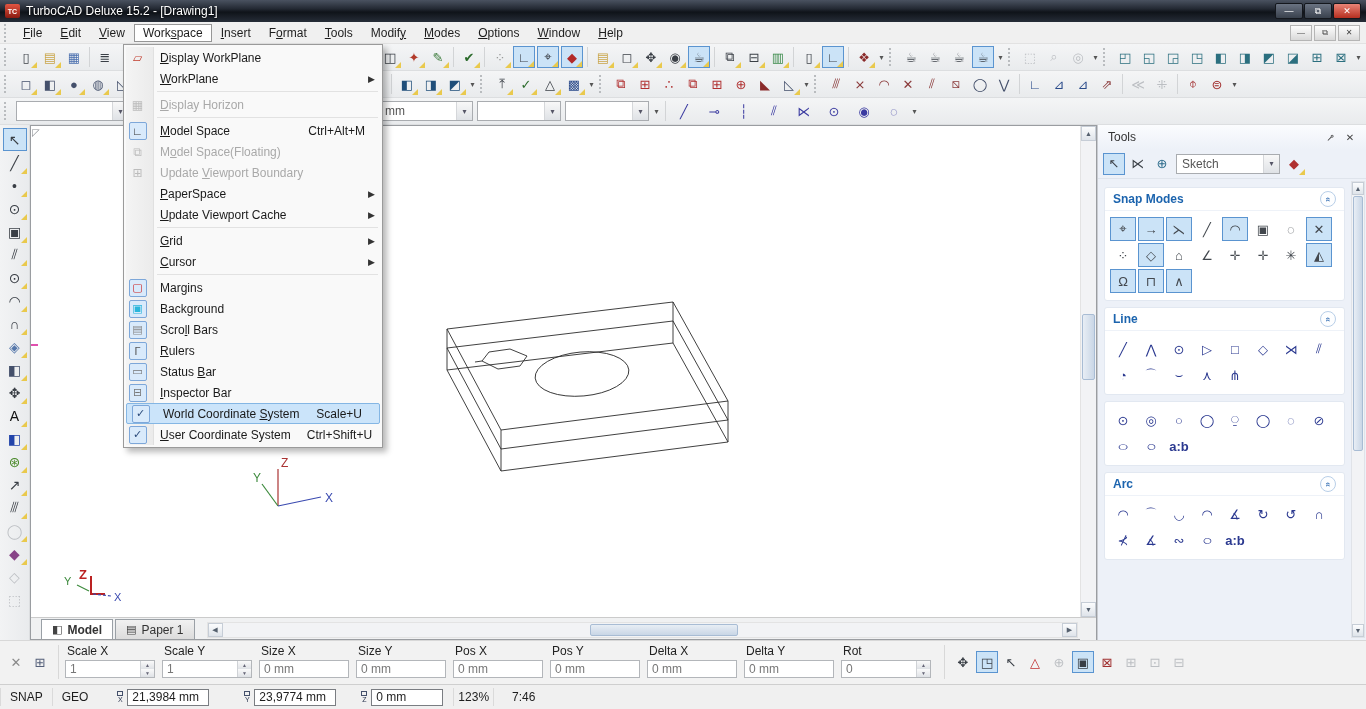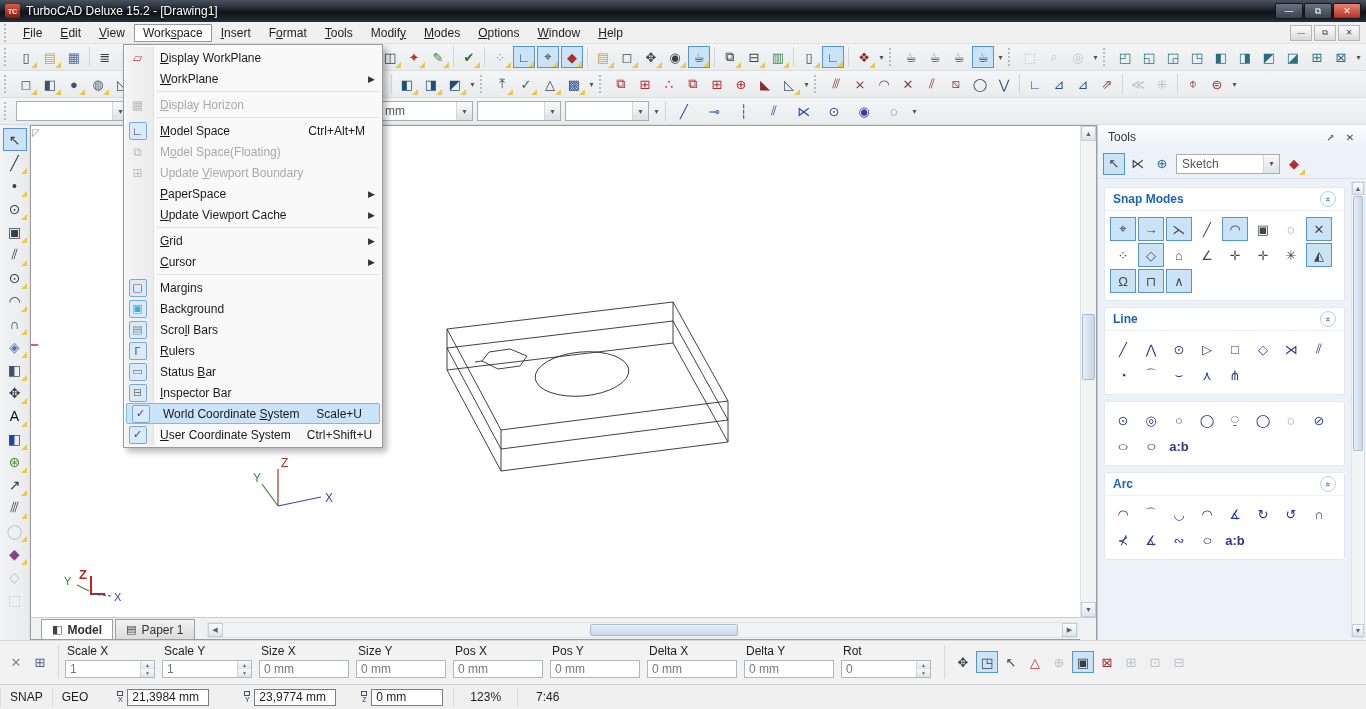--- a/index.html
+++ b/index.html
@@ -674,21 +674,21 @@
           <span class="sb-input" style="width: 82px;">23,9774 mm</span>
         </span>
         <span style="display: flex; align-items: center; margin: 0px 6px;">
           <span class="ax">
             <span class="bx"></span>
             <span class="lt">Z</span>
           </span>
           <span class="sb-input" style="width: 72px;">0 mm</span>
         </span>
       </span>
-    <span class="sb-cell" style="padding:0 16px;">123%</span>
+    <span class="sb-cell" style="padding:0 4px;">123%</span>
     <span class="sb-cell" style="padding:0 18px;">7:46</span>
   </div>
 
   <div class="menu-popup" id="menu">
       <div class="mi">
         <span class="mi-ic">
           <span style="color: rgb(192, 58, 43);">▱</span>
         </span>
         <span class="mi-label"><u>D</u>isplay WorkPlane</span>
         <span class="mi-short"></span>

